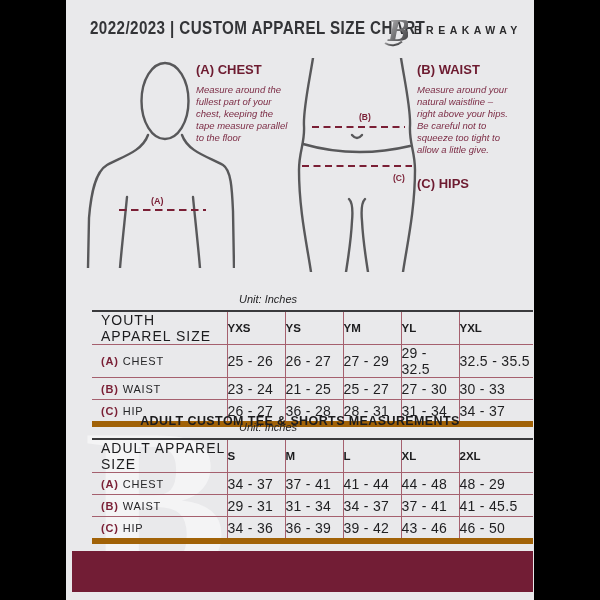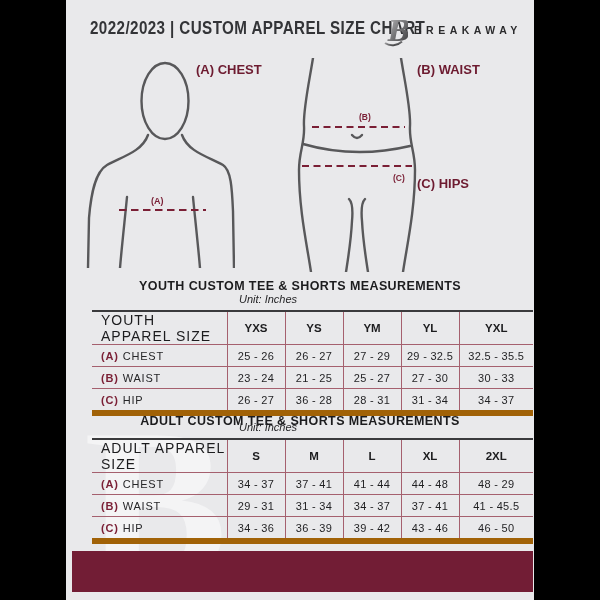--- a/index.html
+++ b/index.html
@@ -42,24 +42,24 @@
             font-style:italic;font-size:11px;color:#242426;}
 
   
   table.size{position:absolute;left:26px;border-collapse:collapse;table-layout:fixed;
              width:441px;z-index:2;background:transparent;}
   table.size thead tr{border-top:2.5px solid #3a3a3c;}
   table.size tr{border-bottom:1.5px solid #a5606e;}
   table.size tbody tr:last-child{border-bottom:6px solid #a16207;}
   table.size td + td, table.size th + th{border-left:1.5px solid #a5606e;}
   table.size th, table.size td{padding:0;vertical-align:middle;}
-  table.size th{height:23px;font-weight:bold;font-size:11.5px;color:#1c1c1e;text-align:center;}
+  table.size th{height:23px;font-weight:bold;font-size:11.5px;color:#1c1c1e;text-align:left;}
   table.size th.size-col{font-weight:normal;font-size:14px;letter-spacing:1px;
                          text-align:left;padding-left:9px;}
-  table.size td{height:21px;font-size:11px;color:#1f1f21;text-align:center;letter-spacing:.3px;}
+  table.size td{height:21px;font-size:14px;color:#1f1f21;text-align:left;letter-spacing:.3px;}
   table.size td.lbl{text-align:left;padding-left:9px;font-size:11px;letter-spacing:.8px;color:#262628;}
   table.size td.lbl .key{font-weight:bold;color:#7a1f35;margin-right:4px;}
   .t-youth{top:310px;}
   .t-adult{top:438px;}
   .t-adult td{height:22px;}
 
   .footer-bar{position:absolute;left:6px;top:551px;width:461px;height:41px;
               background:#721d35;z-index:3;}
 </style>
 </head>
@@ -106,26 +106,36 @@
         <path d="M56,141 C59,144 60,152 59,163 C58,183 55,201 53,214"></path>
         <path d="M72,141 C69,144 68,152 69,163 C70,183 73,201 75,214"></path>
       </g>
       <text x="66" y="62" font-size="8.5" font-weight="bold" fill="#7a1f35">(B)</text>
       <path d="M19,69 L112,69" stroke="#7a1f35" stroke-width="2.2" stroke-dasharray="7 4.5" fill="none"></path>
       <path d="M9,108 L119,108" stroke="#7a1f35" stroke-width="2.2" stroke-dasharray="7 4.5" fill="none"></path>
       <text x="100" y="123" font-size="8.5" font-weight="bold" fill="#7a1f35">(C)</text>
     </svg>
 
     <div class="m-head head-a">(A) CHEST</div>
+    <div class="m-para para-a">Measure around the
+fullest part of your
+chest, keeping the
+tape measure parallel
+to the floor</div>
 
     <div class="m-head head-b">(B) WAIST</div>
+    <div class="m-para para-b">Measure around your
+natural waistline –
+right above your hips.
+Be careful not to
+squeeze too tight to
+allow a little give.</div>
 
     <div class="m-head head-c">(C) HIPS</div>
 
-    <div class="sec-title" style="top:279px">YOUTH CUSTOM TEE &amp; SHORTS MEASUREMENTS</div>
     <div class="sec-unit" style="top:293px">Unit: Inches</div>
 
     <table class="size t-youth">
       <colgroup>
         <col style="width:135px">
           <col style="width:58px">
           <col style="width:58px">
         <col style="width:58px">
           <col style="width:58px">
           <col style="width:74px">

